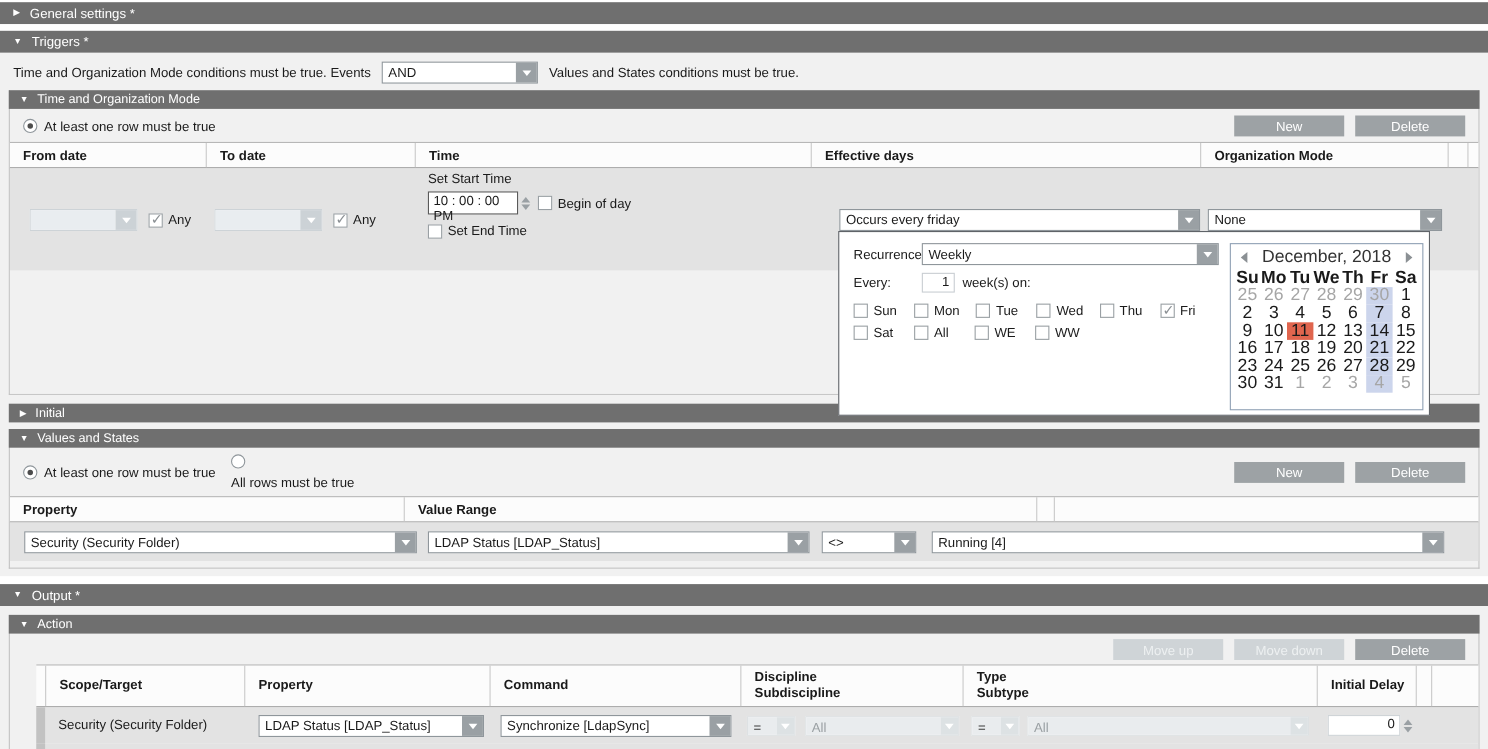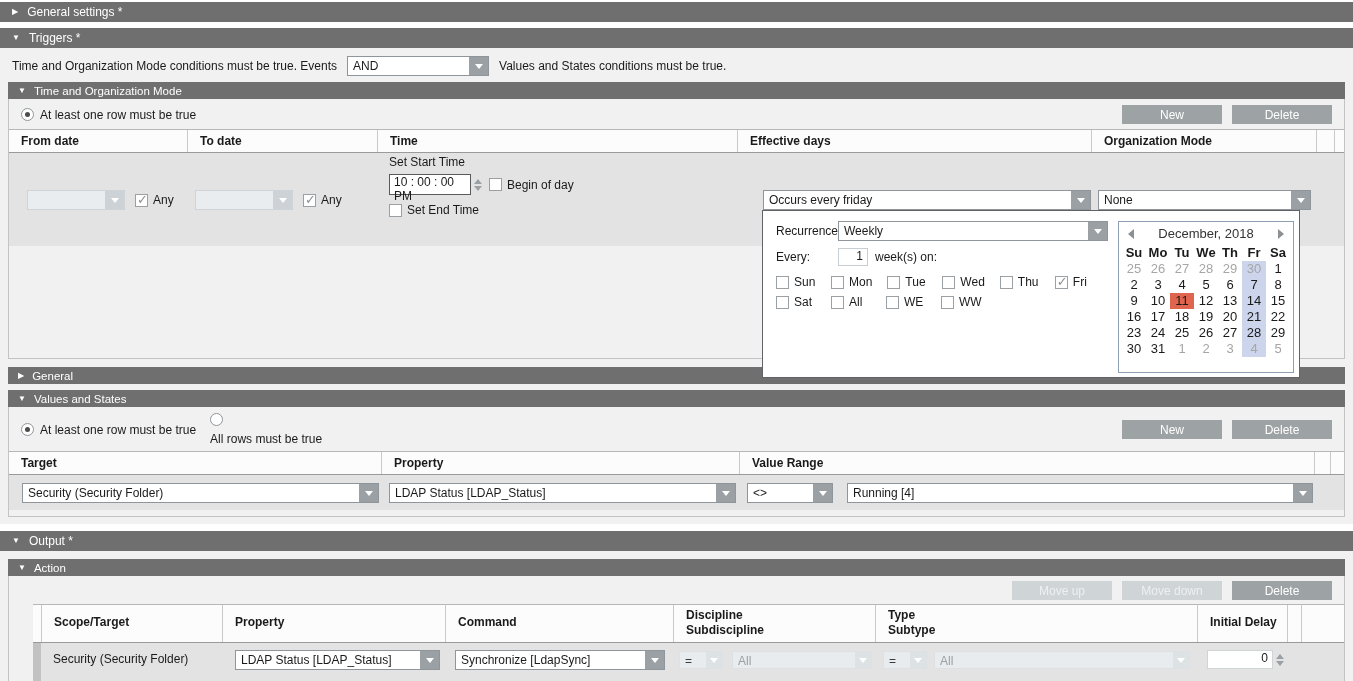--- a/index.html
+++ b/index.html
@@ -79,21 +79,21 @@
 
   
   .popup { position:absolute; left:762px; top:210px; width:538px; height:168px; background:#fff;
            border:1px solid #5f6368; z-index:9; }
   .pp-row { display:flex; align-items:center; margin:10px 0 0 13px; }
   .pp-lab { width:62px; }
   .daysrow { display:flex; align-items:center; gap:15px; margin:9px 0 0 13px; }
   .daysrow .cbl { min-width:40px; }
 
   .cal { position:absolute; left:355px; top:10px; width:176px; height:152px; background:#fff;
-         border:1px solid #8fa0b4; font-size:13px; }
+         border:1px solid #8fa0b4; font-size:16px; }
   .cal-nav { height:23px; display:flex; align-items:center; padding:0 9px; }
   .cal-nav .title { flex:1; text-align:center; color:#333; }
   .nav-tri { width:0; height:0; border:5px solid transparent; }
   .nav-tri.left  { border-right:6px solid #8b9094; border-left:none; }
   .nav-tri.right { border-left:6px solid #8b9094; border-right:none; }
   .cal-heads { display:grid; grid-template-columns:repeat(7,24px); margin-left:3px; font-weight:bold; }
   .cal-heads span { text-align:center; line-height:16px; }
   .cal-grid { display:grid; grid-template-columns:repeat(7,24px); margin-left:3px; }
   .cal-d { text-align:center; line-height:16px; }
   .cal-d.mut { color:#a6a6a6; }
@@ -205,21 +205,21 @@
         </div>
       </div>
       <div class="to-c6"></div>
         <div class="to-cx"></div>
     </div>
     <div style="height:112px; background:#f1f1f1;"></div>
   </div>
 
   <div class="subbar" style="margin:8px 8px 0 8px;">
     <span class="tri">▶</span>
-    <span>General</span>
+    <span>Initial</span>
   </div>
 
   <div class="panel" style="margin-top:7px;">
     <div class="subbar">
       <span class="tri">▼</span>
       <span>Values and States</span>
     </div>
 
     <div class="ctl-row">
       <label class="rdl">
@@ -229,21 +229,20 @@
       <label class="rdl" style="margin-left:14px;flex-direction:column;">
         <span class="rd"></span>
         <span>All rows must be true</span>
       </label>
       <div class="spacer"></div>
       <div class="btn">New</div>
       <div class="btn">Delete</div>
     </div>
 
     <div class="thead">
-      <div class="th vs-c1">Target</div>
       <div class="th vs-c2">Property</div>
       <div class="th vs-c3">Value Range</div>
       <div class="th vs-c4"></div>
       <div class="th vs-cx"></div>
     </div>
 
     <div class="trow" style="height:35px; align-items:center;">
       <div class="vs-c1" style="padding-left:13px;">
         <div class="dd" style="width:357px;">
           <div class="dd-f">Security (Security Folder)</div>

